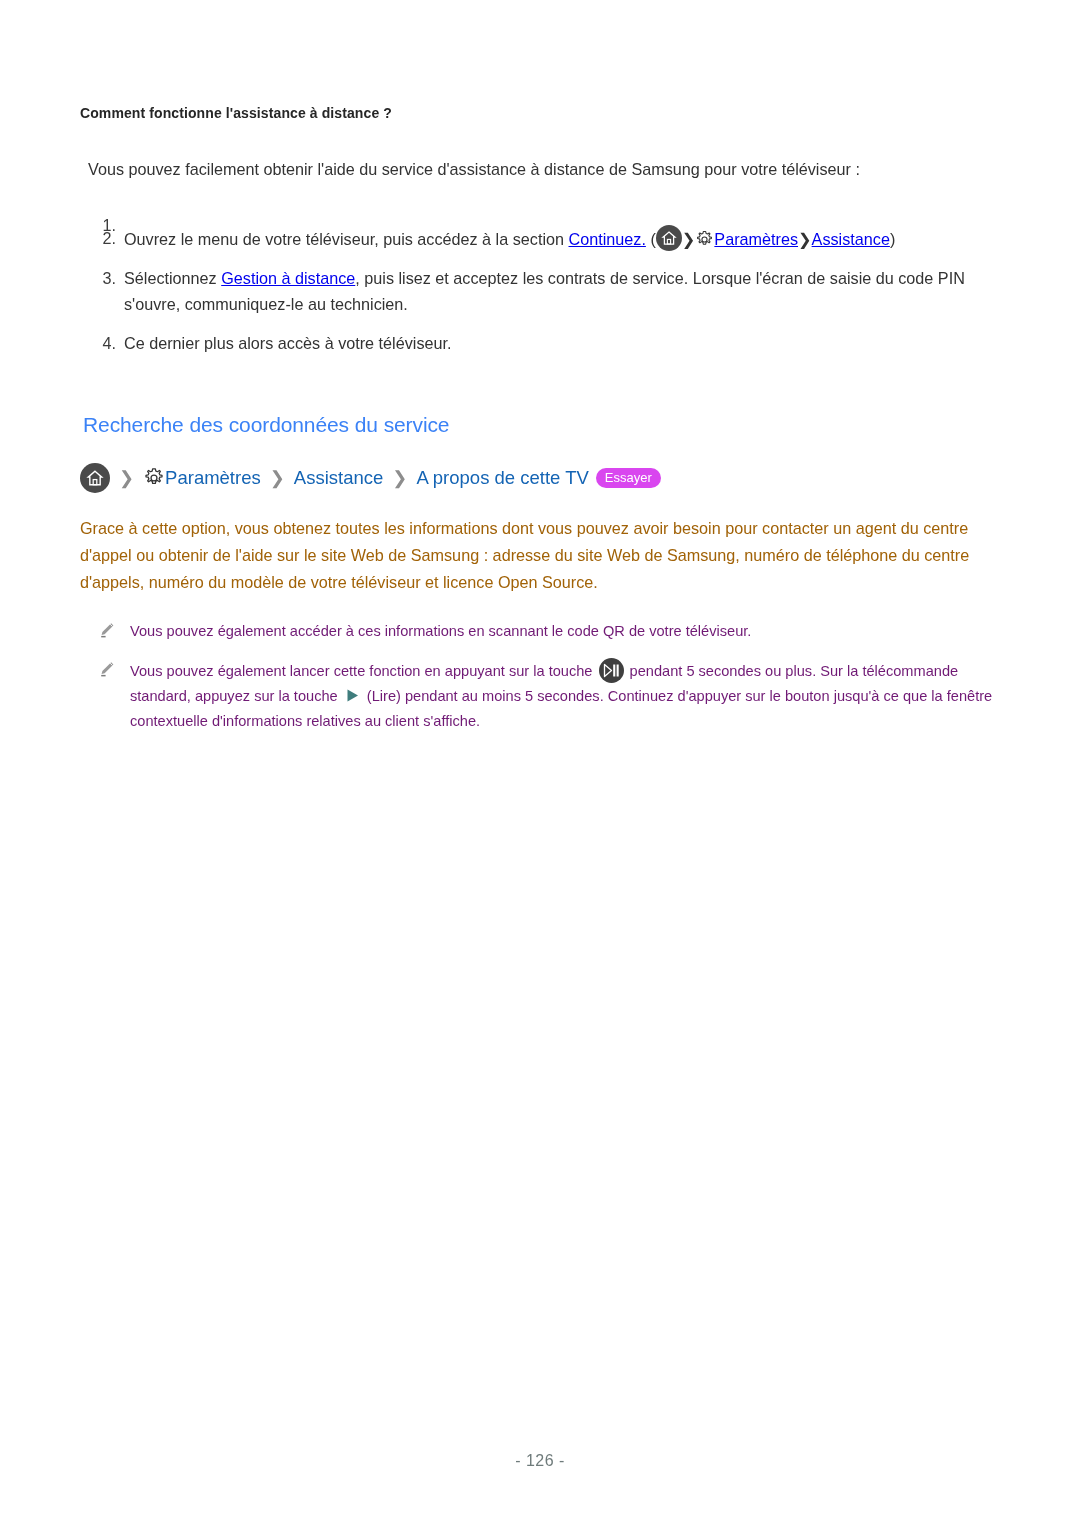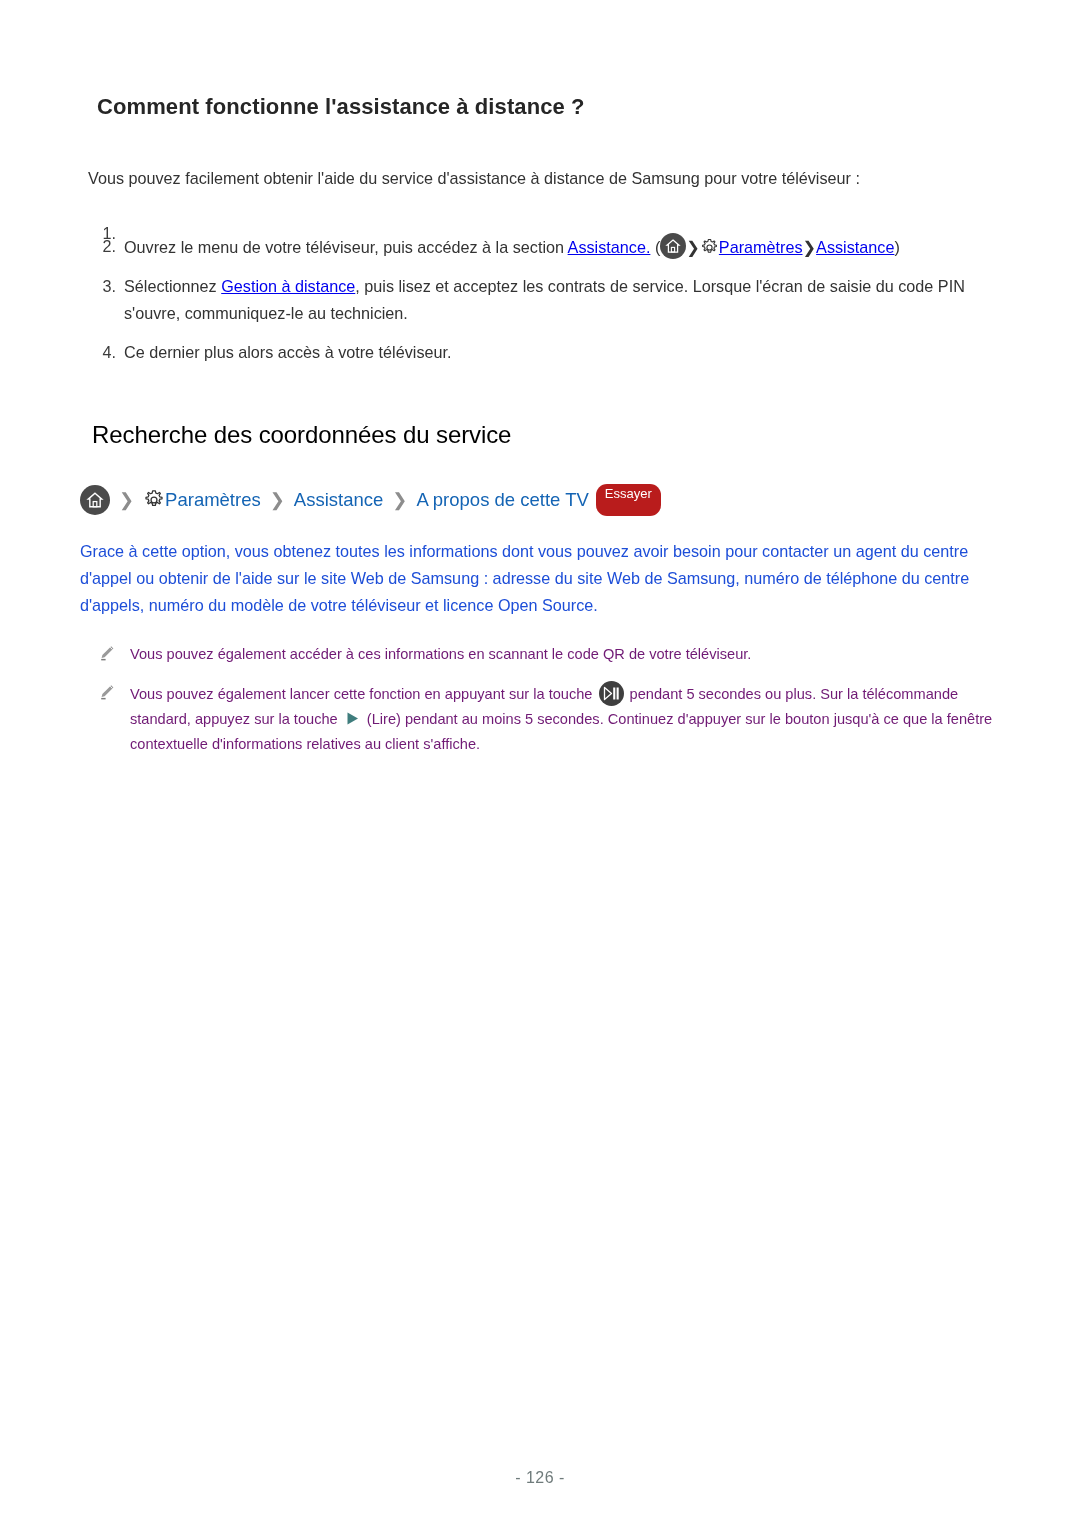--- a/index.html
+++ b/index.html
@@ -18,26 +18,26 @@
   .page {
     position: relative;
     width: 1080px;
     height: 1527px;
     box-sizing: border-box;
     padding: 0 80px;
   }
 
   
   .section-title {
-    font-size: 22px;
+    font-size: 14px;
     font-weight: bold;
     color: #262626;
     letter-spacing: 0.1px;
-    margin: 17px;
-    padding-top: 76px;
+    margin: 0;
+    padding-top: 104px;
     line-height: 1.3;
   }
   .lead {
     font-size: 16.2px;
     color: #333333;
     margin: 8px;
     padding-top: 28px;
     line-height: 1.45;
   }
 
@@ -60,24 +60,24 @@
     left: 12px;
     top: 0;
     width: 24px;
     text-align: right;
     color: #3c3c3c;
     font-size: 16.2px;
   }
 
   
   .big-heading {
-    font-size: 24px;
+    font-size: 21px;
     font-weight: normal;
-    color: #000000;
-    margin: 12px;
+    color: #3b82f6;
+    margin: 3px;
     padding-top: 42px;
     line-height: 1.25;
     letter-spacing: -0.1px;
   }
 
   
   .breadcrumb {
     display: flex;
     align-items: center;
     flex-wrap: wrap;
@@ -92,34 +92,34 @@
   }
   .breadcrumb .chev {
     color: #8d8d8d;
     font-size: 18px;
     margin: 0 9px;
     display: inline-block;
     line-height: 1;
   }
   .badge-try {
     display: inline-block;
-    background: #b91c1c;
+    background: #d946ef;
     color: #ffffff;
     font-size: 13px;
     border-radius: 11px;
-    padding: 3px 9px 16px 9px;
+    padding: 3px 9px 4px 9px;
     margin-left: 7px;
     line-height: 1;
     white-space: nowrap;
   }
 
   
   .body-par {
     font-size: 16.2px;
-    color: #1d4ed8;
+    color: #a16207;
     line-height: 1.68;
     margin: 0;
     padding-top: 22px;
     max-width: 920px;
   }
 
   
   .notes {
     padding-top: 22px;
   }
@@ -204,21 +204,21 @@
   <p class="lead">Vous pouvez facilement obtenir l'aide du service d'assistance à distance de Samsung pour votre téléviseur :</p>
 
   <ol class="steps">
 
     <li>
       <span class="num">1.</span>
     </li>
 
     <li>
       <span class="num">2.</span>
-      <span>Ouvrez le menu de votre téléviseur, puis accédez à la section </span><a class="crumb-link" href="#">Assistance.</a><span> (</span><span class="icon-home"><svg width="16" height="16" viewBox="0 0 16 16">
+      <span>Ouvrez le menu de votre téléviseur, puis accédez à la section </span><a class="crumb-link" href="#">Continuez.</a><span> (</span><span class="icon-home"><svg width="16" height="16" viewBox="0 0 16 16">
             <path d="M8 2 L14 7.2 L12.6 7.2 L12.6 14 L3.4 14 L3.4 7.2 L2 7.2 Z" fill="none" stroke="#ffffff" stroke-width="1.25"></path>
             <rect x="6.4" y="9.4" width="3.2" height="4.6" fill="none" stroke="#ffffff" stroke-width="1.1"></rect>
           </svg></span><span class="chev">❯</span><span class="icon-gear"><svg width="19" height="19" viewBox="0 0 20 20">
             <path d="M10 1.6 l1.25 0 0.42 2.05 a6.4 6.4 0 0 1 1.52 0.63 l1.72 -1.18 0.88 0.88 -1.18 1.72 a6.4 6.4 0 0 1 0.63 1.52 l2.05 0.42 0 1.25 -2.05 0.42 a6.4 6.4 0 0 1 -0.63 1.52 l1.18 1.72 -0.88 0.88 -1.72 -1.18 a6.4 6.4 0 0 1 -1.52 0.63 l-0.42 2.05 -1.25 0 -1.25 0 -0.42 -2.05 a6.4 6.4 0 0 1 -1.52 -0.63 l-1.72 1.18 -0.88 -0.88 1.18 -1.72 a6.4 6.4 0 0 1 -0.63 -1.52 l-2.05 -0.42 0 -1.25 2.05 -0.42 a6.4 6.4 0 0 1 0.63 -1.52 l-1.18 -1.72 0.88 -0.88 1.72 1.18 a6.4 6.4 0 0 1 1.52 -0.63 l0.42 -2.05 z" fill="none" stroke="#333333" stroke-width="1.15" stroke-linejoin="round"></path>
             <circle cx="10" cy="10" r="2.7" fill="none" stroke="#333333" stroke-width="1.15"></circle>
           </svg></span><a class="crumb-link" href="#">Paramètres</a><span class="chev">❯</span><a class="crumb-link" href="#">Assistance</a><span>)</span>
     </li>
 
     <li>
       <span class="num">3.</span>

